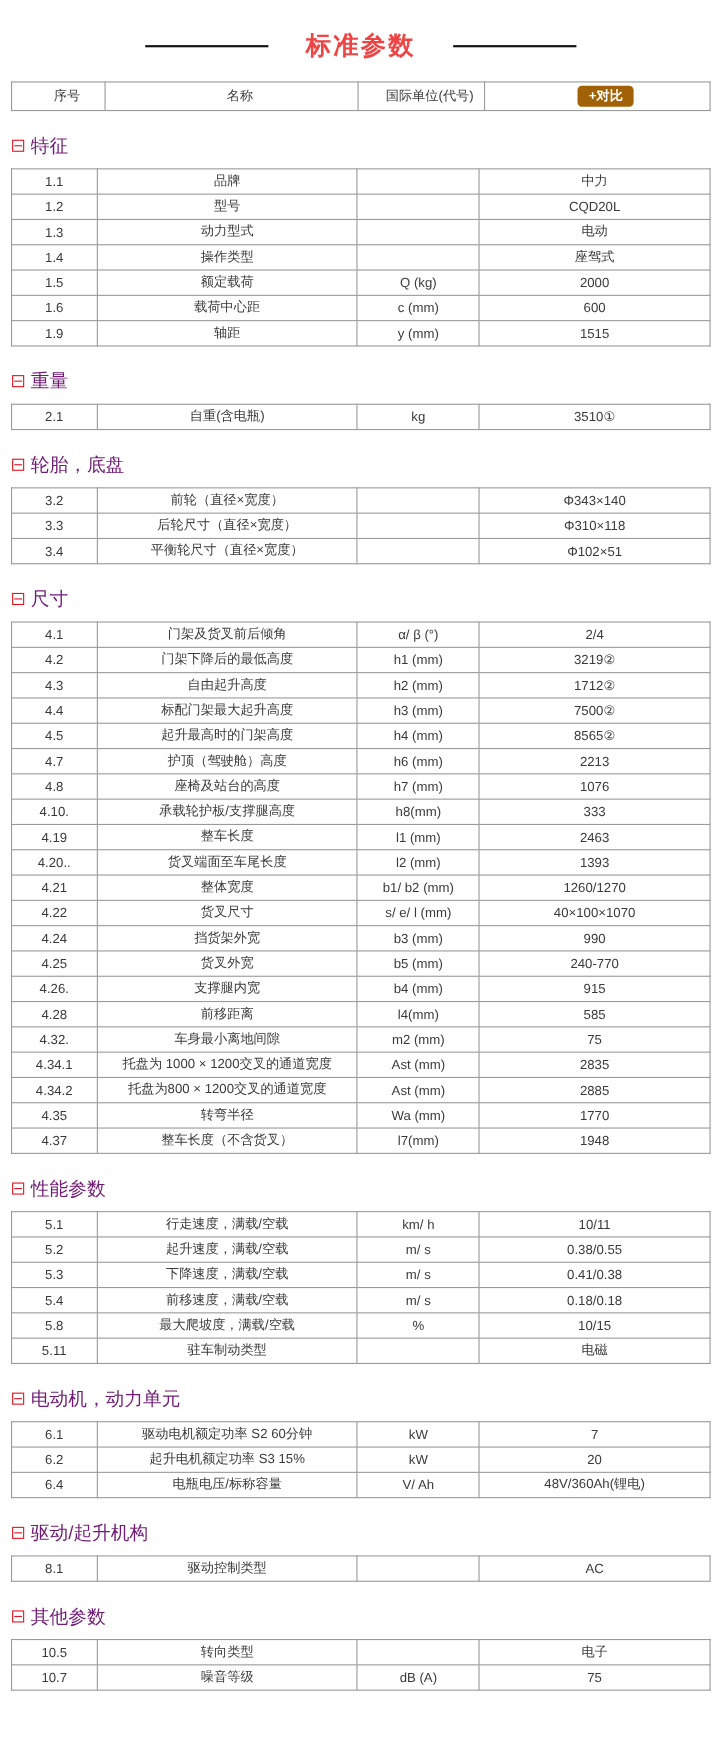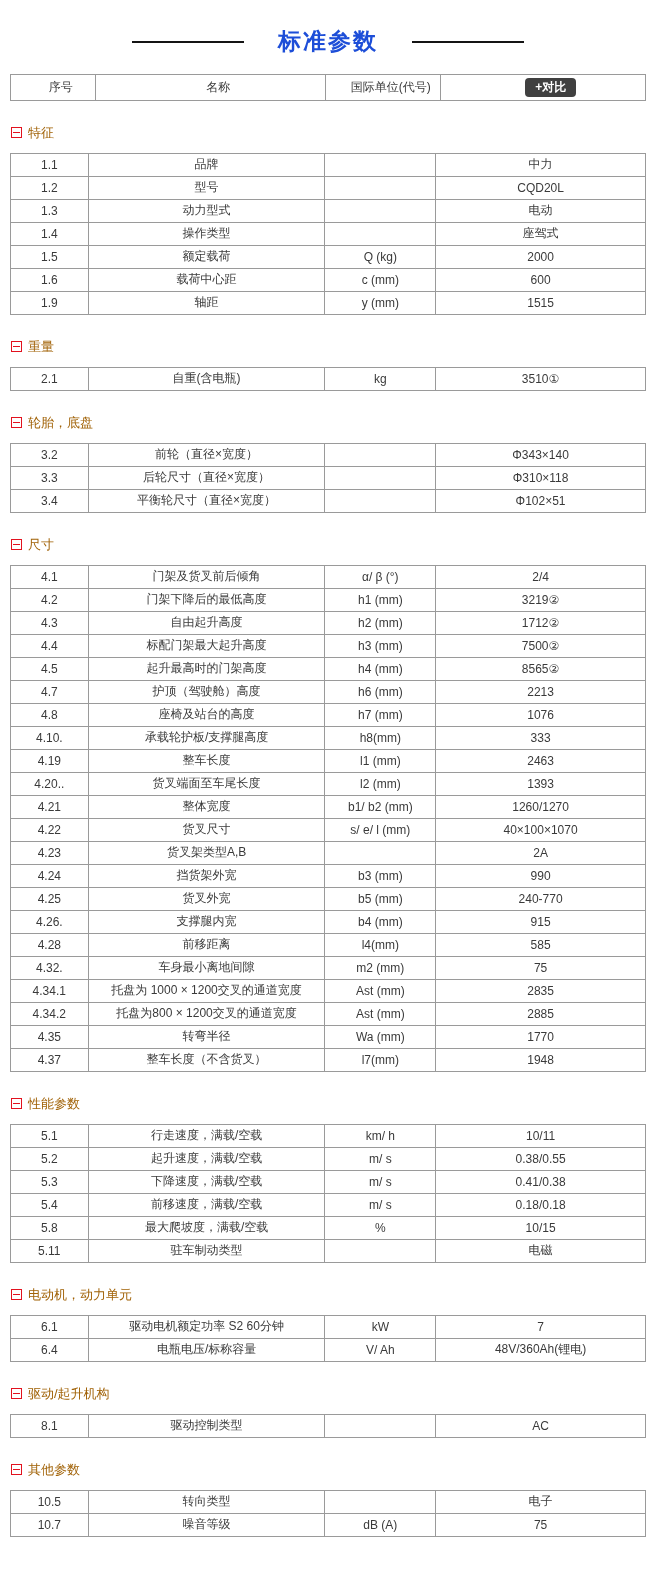--- a/index.html
+++ b/index.html
@@ -11,21 +11,21 @@
   }
   .page { padding:2px 10px 40px 10px; box-sizing:border-box; }
 
   
   .title-wrap {
     display:flex; align-items:center; justify-content:center;
     gap:34px; margin:26px 0 18px 0;
   }
   .title-line { width:112px; height:2px; background:#141414; }
   .page-title {
-    margin:0; font-size:23px; font-weight:bold; color:#1d4ed8;
+    margin:0; font-size:23px; font-weight:bold; color:#ef4444;
     letter-spacing:2px; line-height:1.2;
   }
 
   
   table.spec {
     width:100%; border-collapse:collapse; table-layout:fixed;
   }
   table.spec td {
     border:1px solid #9a9a9a;
     height:22px;
@@ -34,30 +34,30 @@
     padding:0 4px; overflow:hidden; white-space:nowrap;
   }
   table.spec td:nth-child(1){ width:11.5%; }
   table.spec td:nth-child(2){ width:38.0%;margin-left:10px; }
   table.spec td:nth-child(3){ width:17.0%; }
   table.spec td:nth-child(4){ width:33.5%; }
   table.header-table td { height:25px;padding-left:20px; }
 
   
   .badge {
-    display:inline-block; background:#404040; color:#ffffff;
+    display:inline-block; background:#a16207; color:#ffffff;
     font-size:12px; font-weight:bold; line-height:14px;
     padding:2px 10px 3px 10px; border-radius:4px; cursor:pointer;
   }
 
   
   .section { margin-top:25px; }
   .section-label {
     display:flex; align-items:center; gap:6px;
-    font-size:13px; color:#a16207; margin:0 0 13px 1px; line-height:14px;
+    font-size:17px; color:#701a75; margin:0 0 13px 1px; line-height:14px;
   }
   .toggle {
     width:11px; height:11px; box-sizing:border-box;
     border:1px solid #e2121f;
     display:inline-flex; align-items:center; justify-content:center;
     cursor:pointer; flex:0 0 auto; background:#ffffff;
   }
   .toggle::before { content:""; display:block; width:7px; height:1px; background:#e2121f; }
 </style>
 </head>
@@ -254,26 +254,20 @@
               <td>b1/ b2 (mm)</td>
               <td>1260/1270</td>
             </tr>
             <tr>
               <td>4.22</td>
               <td>货叉尺寸</td>
               <td>s/ e/ l (mm)</td>
               <td>40×100×1070</td>
             </tr>
             <tr>
-              <td>4.23</td>
-              <td>货叉架类型A,B</td>
-              <td></td>
-              <td>2A</td>
-            </tr>
-            <tr>
               <td>4.24</td>
               <td>挡货架外宽</td>
               <td>b3 (mm)</td>
               <td>990</td>
             </tr>
             <tr>
               <td>4.25</td>
               <td>货叉外宽</td>
               <td>b5 (mm)</td>
               <td>240-770</td>
@@ -376,20 +370,26 @@
         </div>
         <table class="spec">
           <tbody>
             <tr>
               <td>6.1</td>
               <td>驱动电机额定功率 S2 60分钟</td>
               <td>kW</td>
               <td>7</td>
             </tr>
             <tr>
+              <td>6.2</td>
+              <td>起升电机额定功率 S3 15%</td>
+              <td>kW</td>
+              <td>20</td>
+            </tr>
+            <tr>
               <td>6.4</td>
               <td>电瓶电压/标称容量</td>
               <td>V/ Ah</td>
               <td>48V/360Ah(锂电)</td>
             </tr>
           </tbody>
         </table>
       </div>
       <div class="section">
         <div class="section-label">

